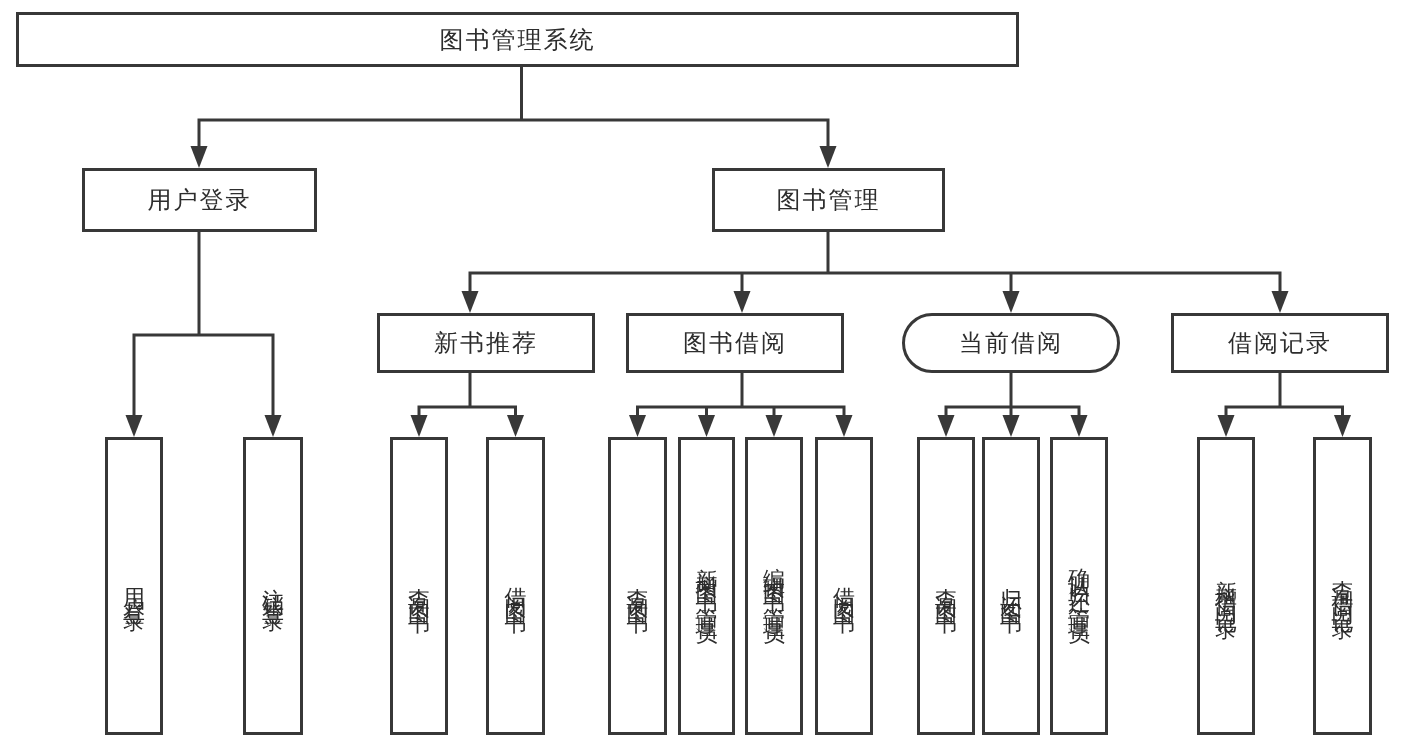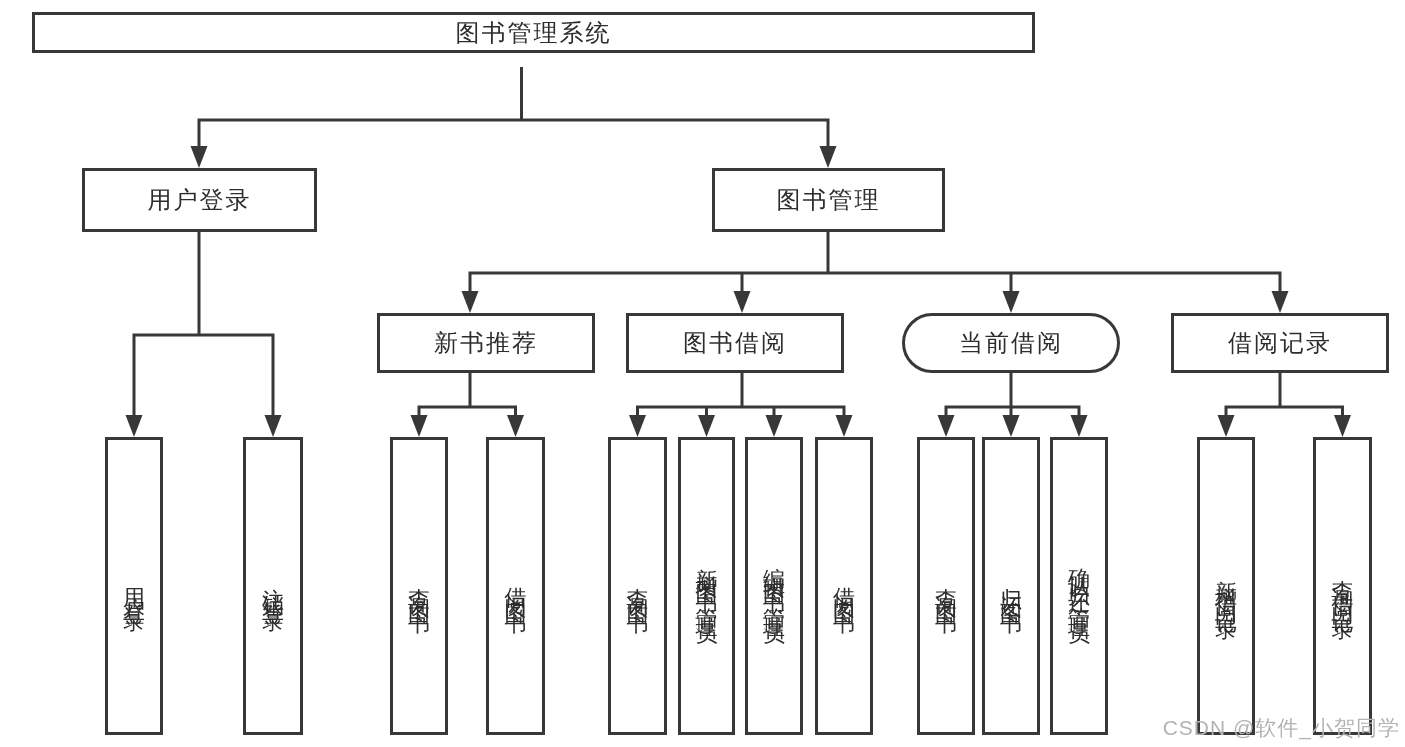--- a/index.html
+++ b/index.html
@@ -23,21 +23,21 @@
   }
   .node{
     position:absolute;
     background:#ffffff;
     border:3px solid var(--line);
     display:flex;align-items:center;justify-content:center;
     font-size:24px;letter-spacing:2px;
     color:var(--text);
     white-space:nowrap;
   }
-  .node-root{left:32px;top:12px;width:1003px;height:41px;}
+  .node-root{left:16px;top:12px;width:1003px;height:55px;}
   .node-l2a{left:82px;top:168px;width:235px;height:64px;}
   .node-l2b{left:712px;top:168px;width:233px;height:64px;}
   .node-l3{top:313px;width:218px;height:60px;}
   .vnode{
     position:absolute;top:437px;height:298px;
     background:#ffffff;
     border:3px solid var(--line);
     writing-mode:vertical-rl;
     text-orientation:mixed;
     display:flex;align-items:center;justify-content:center;
@@ -118,15 +118,14 @@
   <div class="vnode" style="left:608px;width:59px;">查询图书</div>
   <div class="vnode" style="left:678px;width:57px;">新增图书（管理员）</div>
   <div class="vnode" style="left:745px;width:58px;">编辑图书（管理员）</div>
   <div class="vnode" style="left:815px;width:58px;">借阅图书</div>
   <div class="vnode" style="left:917px;width:58px;">查询图书</div>
   <div class="vnode" style="left:982px;width:58px;">归还图书</div>
   <div class="vnode" style="left:1050px;width:58px;">确认归还（管理员）</div>
   <div class="vnode" style="left:1197px;width:58px;">新增借阅记录</div>
   <div class="vnode" style="left:1313px;width:59px;">查询借阅记录</div>
 
-  <div class="watermark">CSDN @软件_小贺同学</div>
 
 </div>
 
 </body></html>

